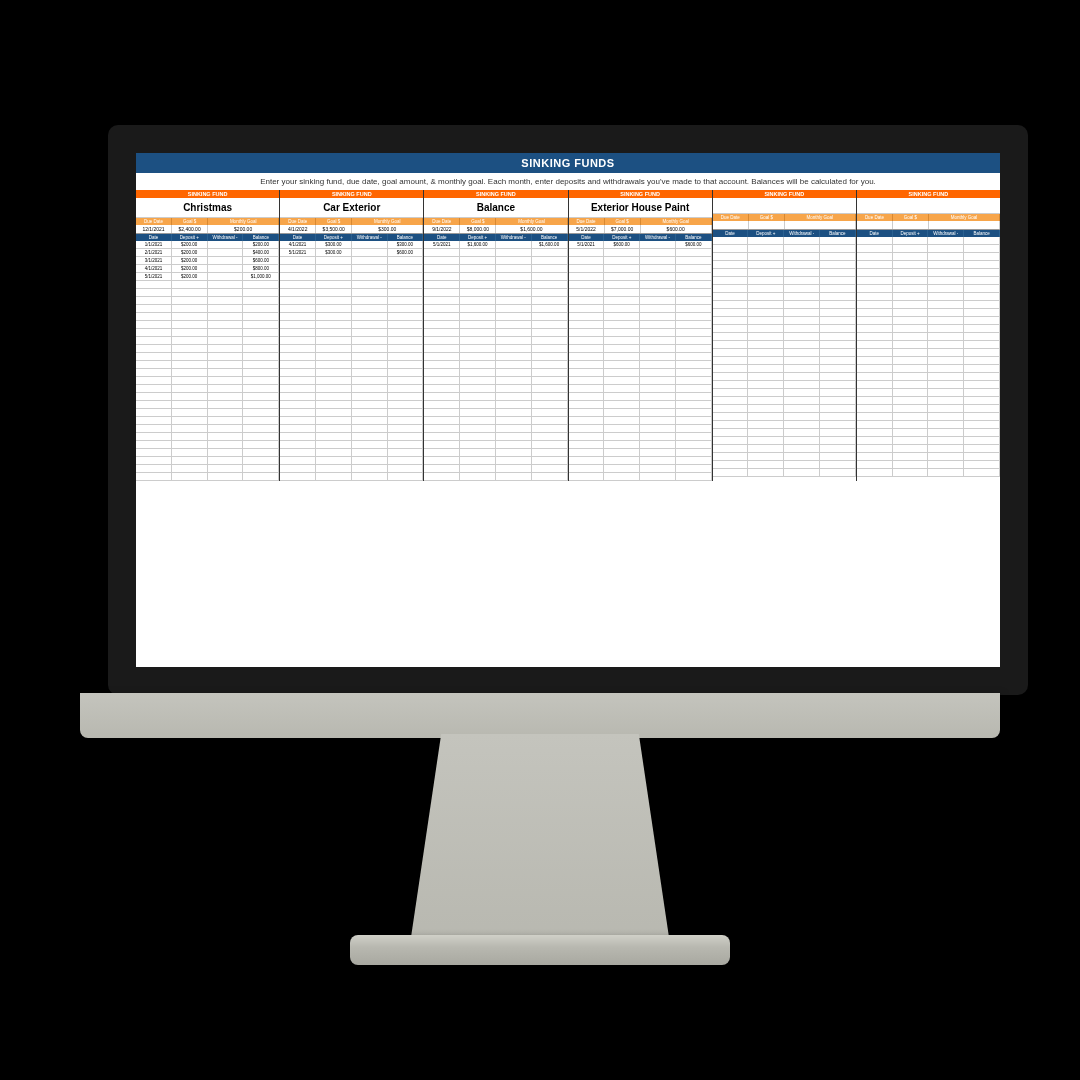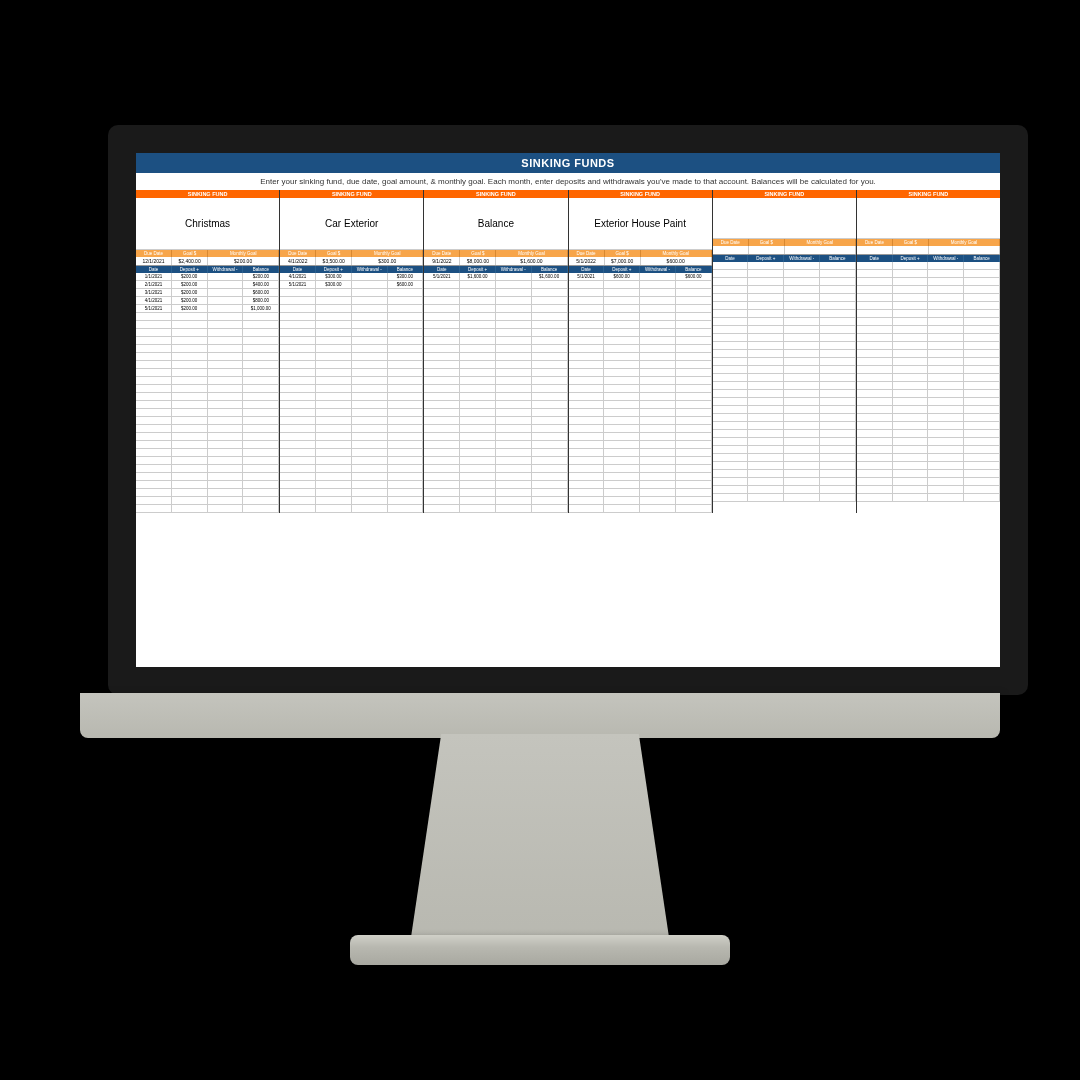--- a/index.html
+++ b/index.html
@@ -88,23 +88,23 @@
     background: #ff6600;
     color: #fff;
     font-size: 5.5px;
     text-align: center;
     padding: 1px 0;
     font-weight: bold;
   }
   .fund-name {
     font-size: 10px;
     text-align: center;
-    padding: 20px 0;
+    padding: 4px 0;
     background: #fff;
-    font-weight: 400;
+    font-weight: 700;
     border-bottom: 1px solid #ccc;
     min-height: 16px;
   }
   .goal-header {
     display: flex;
     background: #f7a54a;
   }
   .goal-header div {
     flex: 1;
     font-size: 4.5px;

